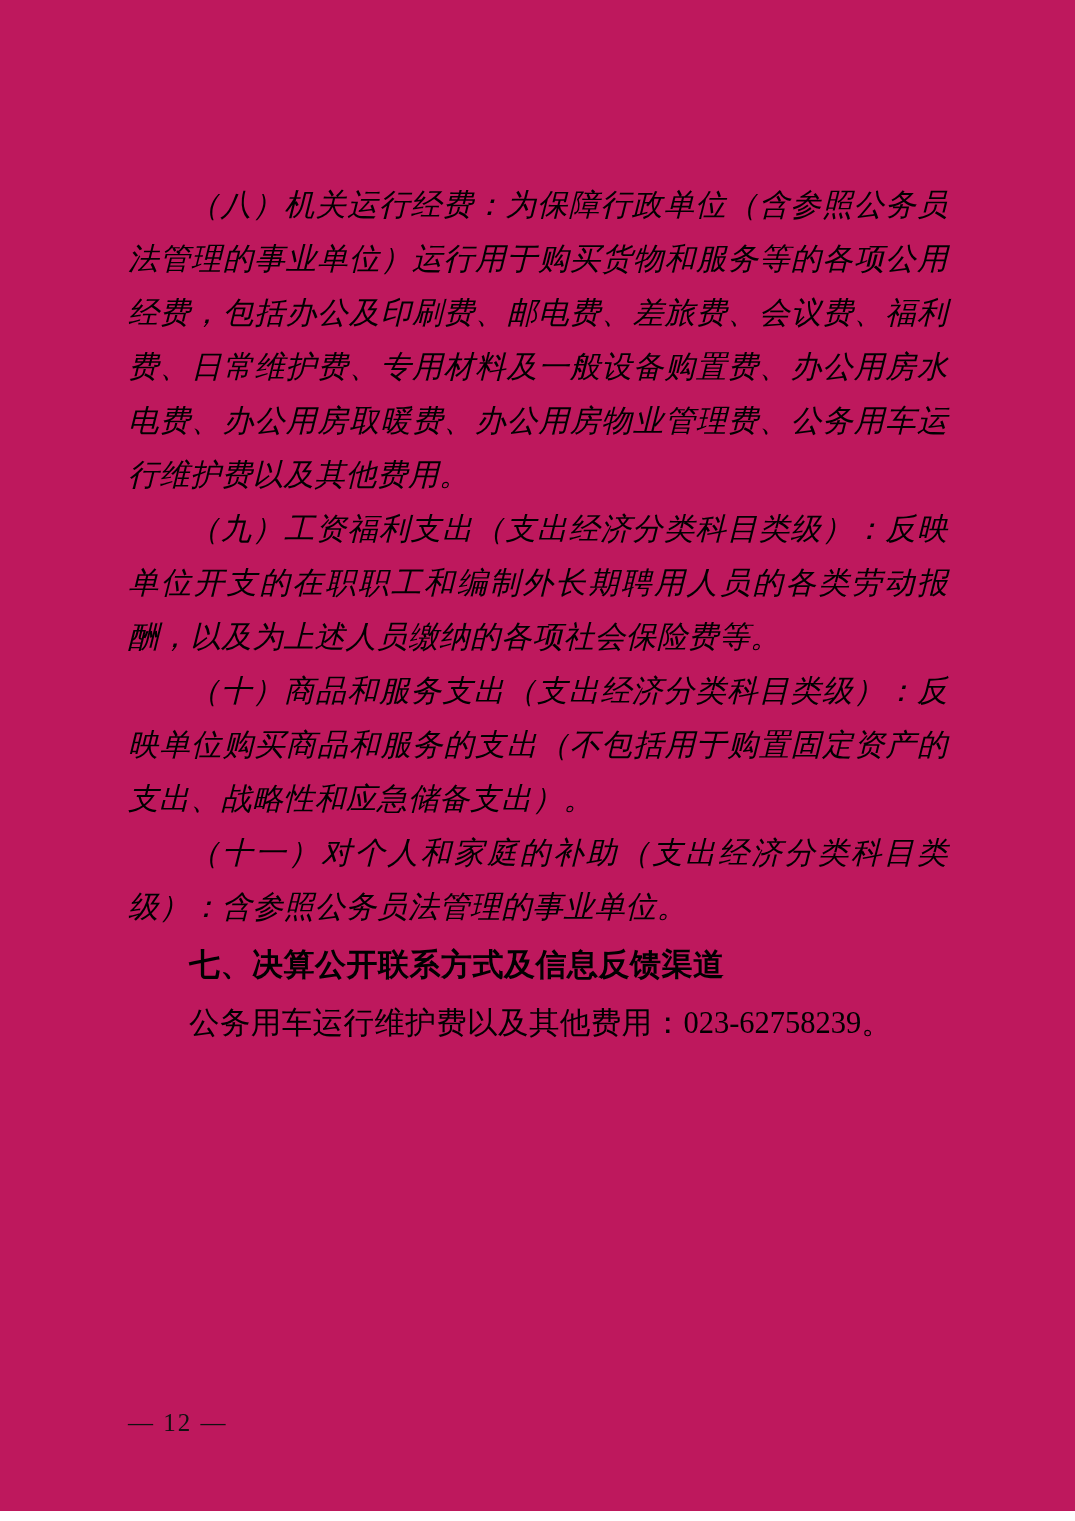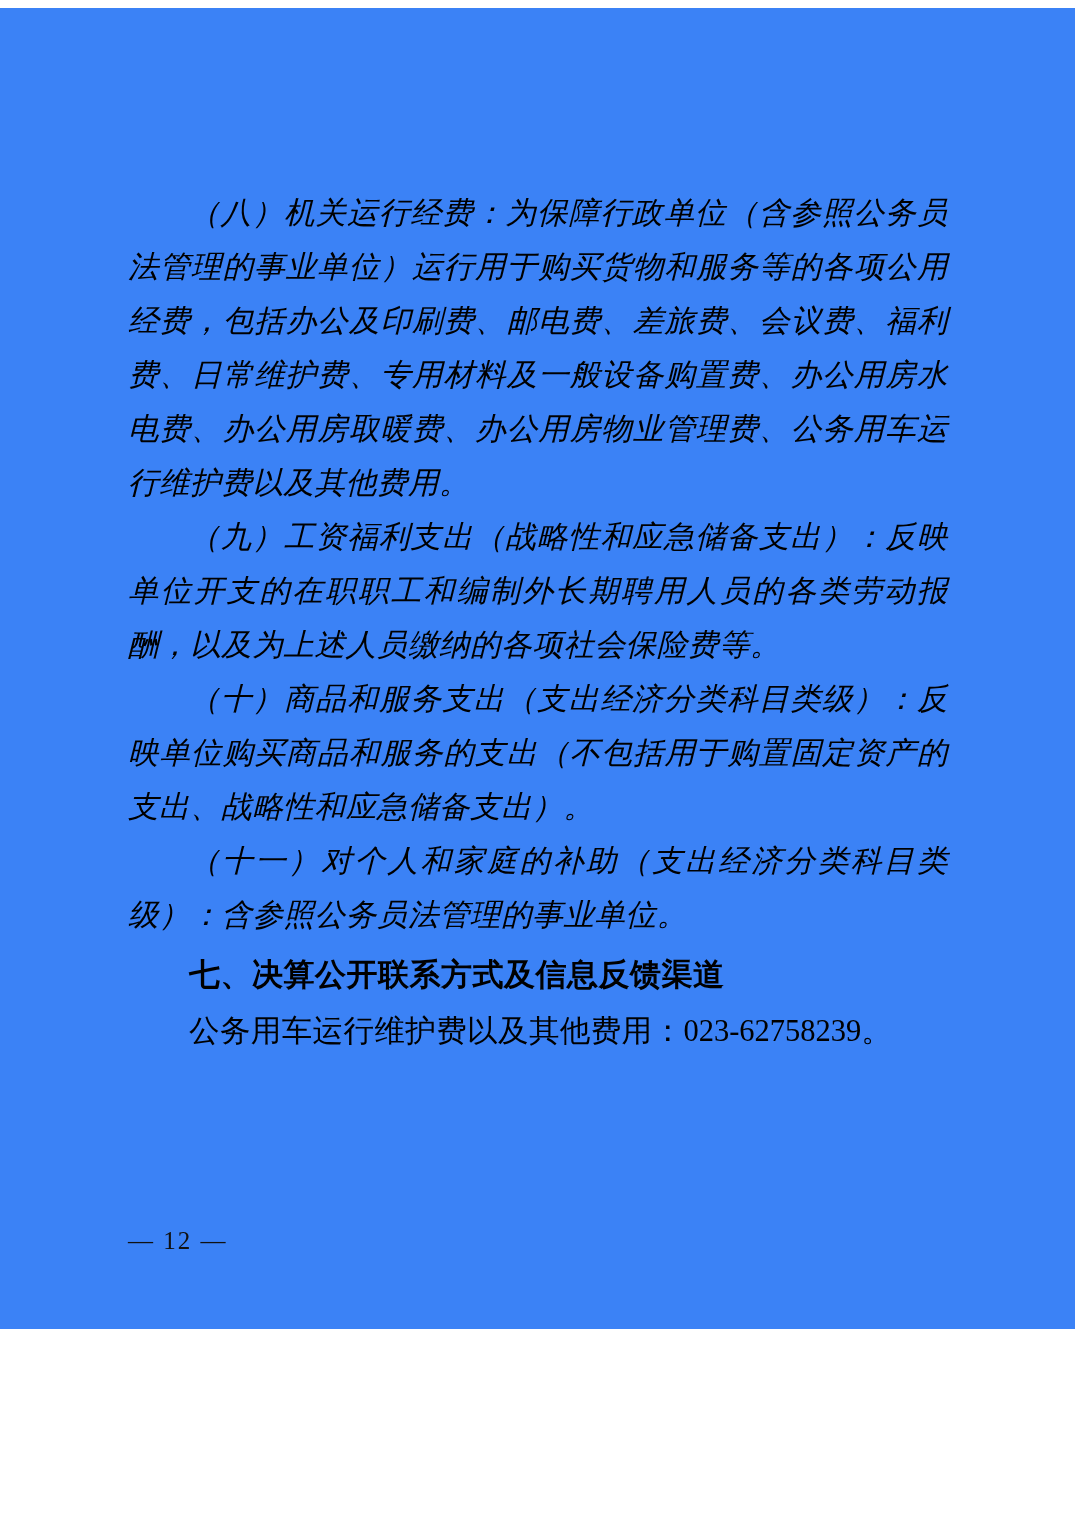--- a/index.html
+++ b/index.html
@@ -8,23 +8,23 @@
     padding: 0;
     background: #ffffff;
   }
   body {
     font-family: "Liberation Serif", "DejaVu Serif", serif;
     color: #000000;
   }
   .page {
     position: relative;
     width: 1075px;
-    height: 1321px;
-    margin: 8px auto;
-    background: #3b82f6;
+    height: 1511px;
+    margin: 0 auto;
+    background: #be185d;
     overflow: hidden;
     box-sizing: border-box;
   }
   .content {
     position: absolute;
     left: 128px;
     top: 178px;
     width: 820px;
   }
   .para {
@@ -42,21 +42,21 @@
   }
   
   .para.kai {
     font-style: italic;
     font-synthesis: style;
   }
   .section-heading {
     font-size: 31px;
     line-height: 54px;
     font-weight: bold;
-    font-family: Liberation Serif, serif;
+    font-family: Liberation Mono, monospace;
     text-indent: 61px;
     margin: 6px 0 0 0;
     letter-spacing: 0.5px;
   }
   .contact-line {
     font-size: 30.5px;
     line-height: 54px;
     font-family: "DejaVu Serif", "Liberation Serif", serif;
     text-indent: 61px;
     margin: 2px 0 0 0;
@@ -83,21 +83,21 @@
 </style>
 </head>
 <body>
 
 <div class="page">
 
   <div class="content">
 
     <p class="para kai">（八）机关运行经费：为保障行政单位（含参照公务员法管理的事业单位）运行用于购买货物和服务等的各项公用经费，包括办公及印刷费、邮电费、差旅费、会议费、福利费、日常维护费、专用材料及一般设备购置费、办公用房水电费、办公用房取暖费、办公用房物业管理费、公务用车运行维护费以及其他费用。</p>
 
-    <p class="para kai">（九）工资福利支出（战略性和应急储备支出）：反映单位开支的在职职工和编制外长期聘用人员的各类劳动报酬，以及为上述人员缴纳的各项社会保险费等。</p>
+    <p class="para kai">（九）工资福利支出（支出经济分类科目类级）：反映单位开支的在职职工和编制外长期聘用人员的各类劳动报酬，以及为上述人员缴纳的各项社会保险费等。</p>
 
     <p class="para kai">（十）商品和服务支出（支出经济分类科目类级）：反映单位购买商品和服务的支出（不包括用于购置固定资产的支出、战略性和应急储备支出）。</p>
 
     <p class="para kai">（十一）对个人和家庭的补助（支出经济分类科目类级）：含参照公务员法管理的事业单位。</p>
 
     <h2 class="section-heading">七、决算公开联系方式及信息反馈渠道</h2>
 
     <p class="contact-line">
       <span>公务用车运行维护费以及其他费用：</span><span class="num">023-62758239</span><span>。</span>
     </p>

